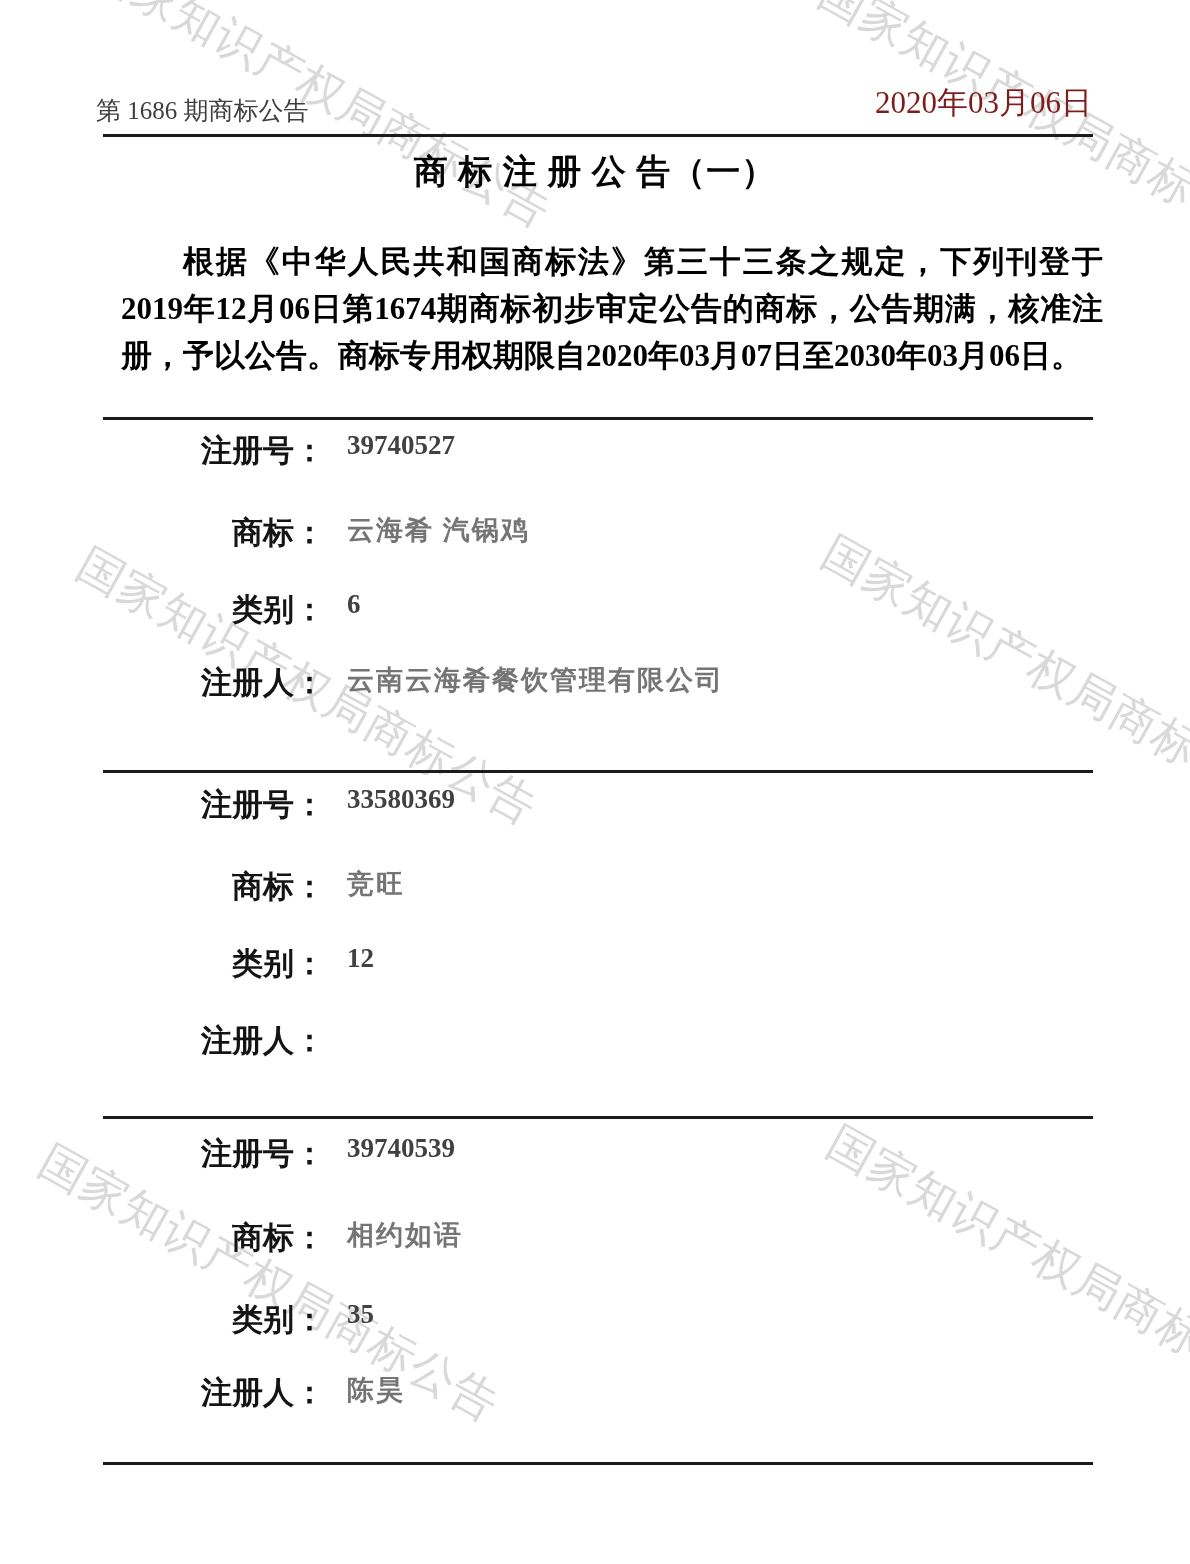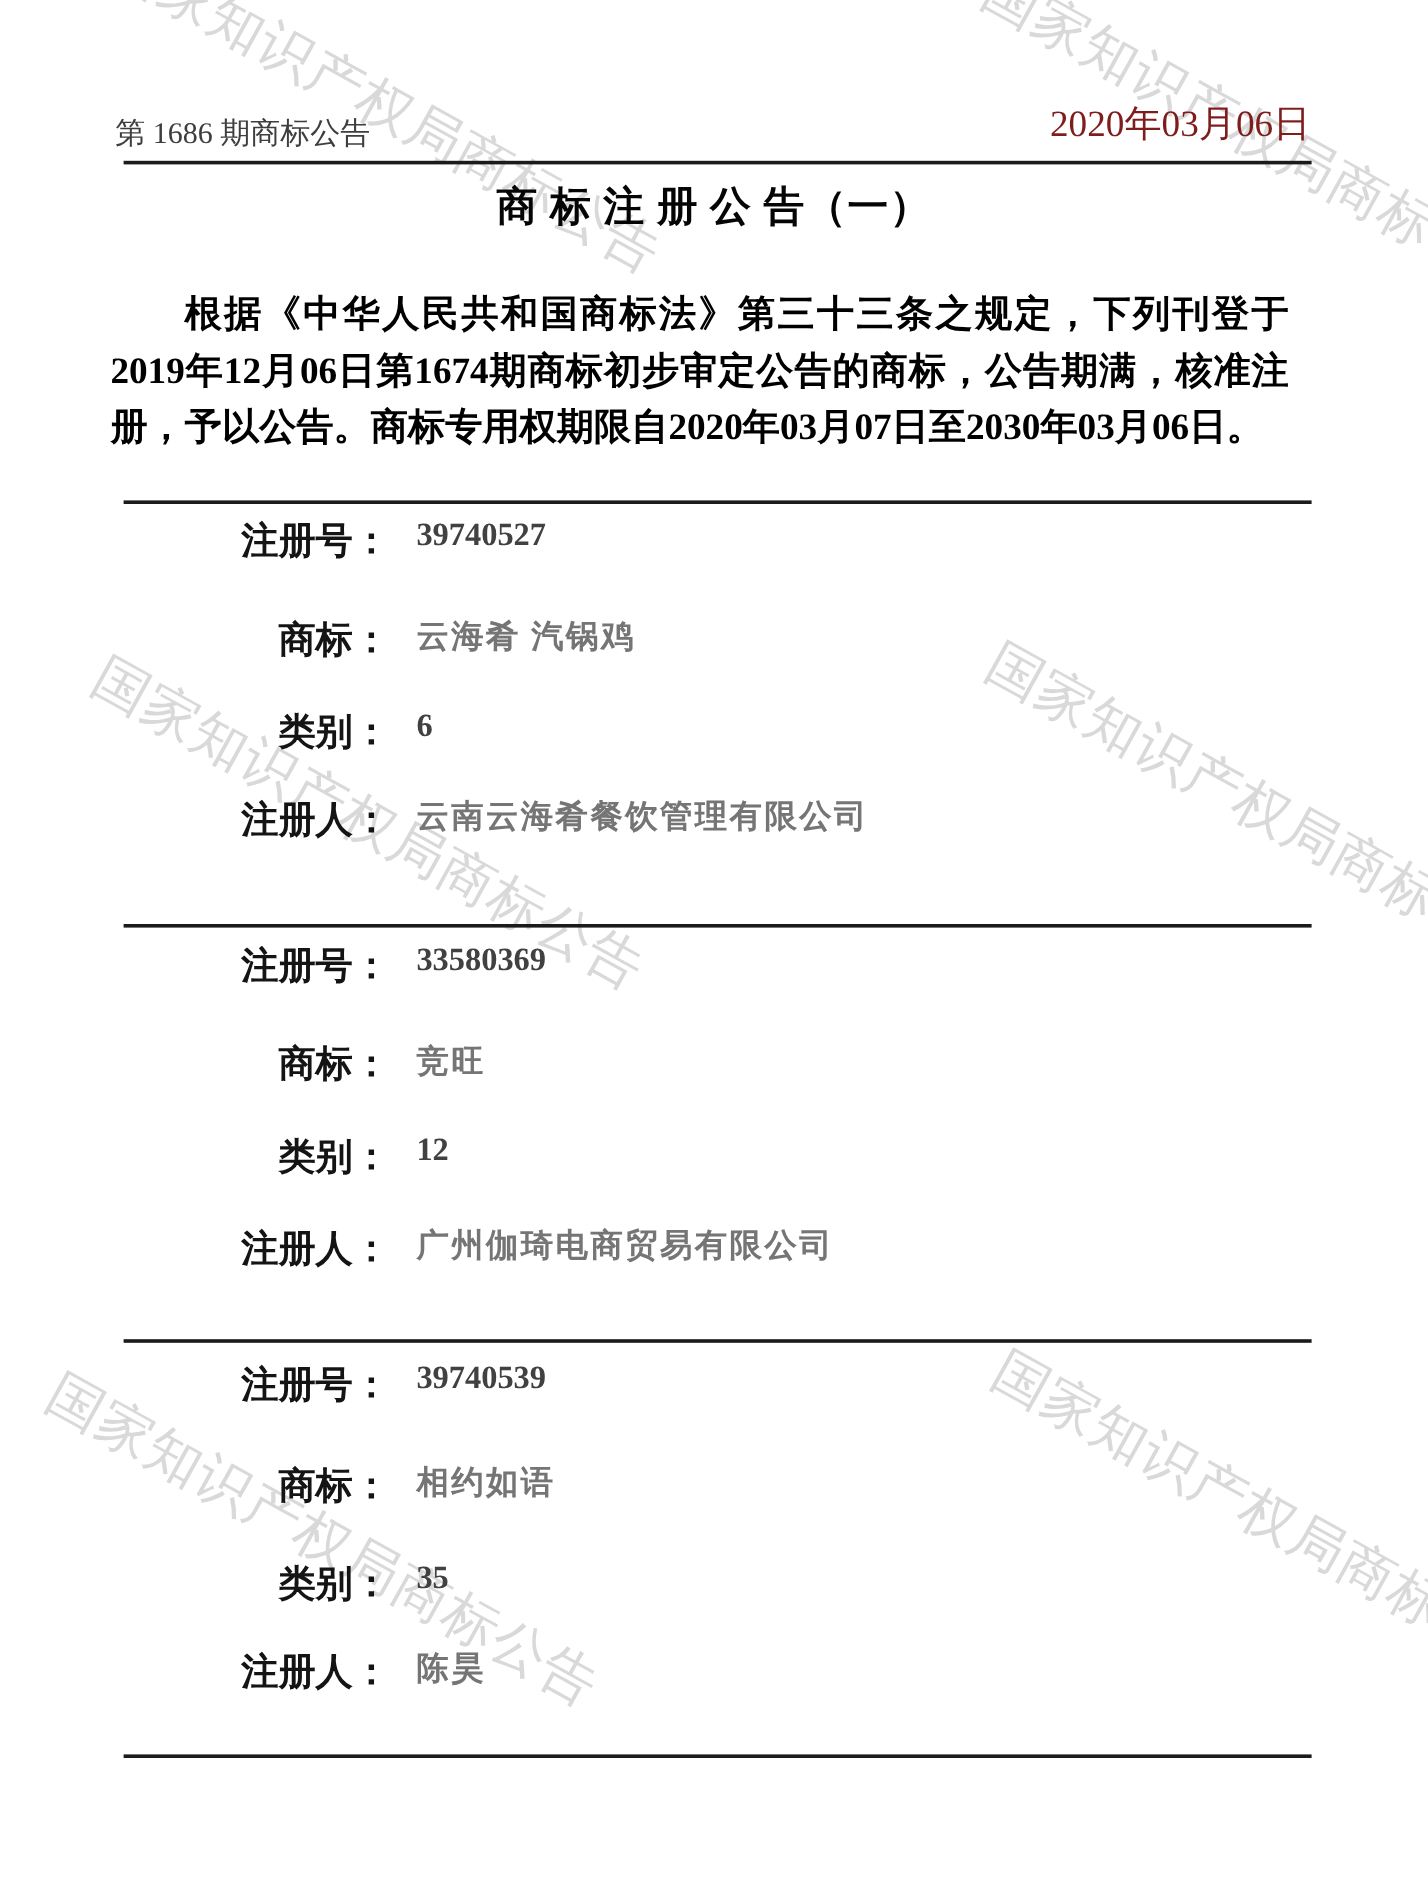--- a/index.html
+++ b/index.html
@@ -60,21 +60,21 @@
     width: 100%;
     text-align: center;
     font-size: 34px;
     font-weight: bold;
     color: #050505;
     letter-spacing: 1px;
   }
   
   .intro {
     position: absolute;
-    left: 92px;
+    left: 121px;
     top: 238px;
     width: 982px;
     font-size: 31px;
     line-height: 47px;
     font-weight: bold;
     color: #000;
     text-align: justify;
     text-indent: 2em;
   }
   
@@ -141,21 +141,20 @@
     <div class="row" style="top:866px">
       <span class="lbl">商标：</span>
       <span class="val val-cjk">竞旺</span>
     </div>
     <div class="row" style="top:943px">
       <span class="lbl">类别：</span>
       <span class="val val-num">12</span>
     </div>
     <div class="row" style="top:1020px">
       <span class="lbl">注册人：</span>
-      <span class="val val-cjk">广州伽琦电商贸易有限公司</span>
     </div>
   </div>
 
   <div class="rule rule-e3"></div>
   <div>
     <div class="row" style="top:1133px">
       <span class="lbl">注册号：</span>
       <span class="val val-num">39740539</span>
     </div>
     <div class="row" style="top:1217px">

